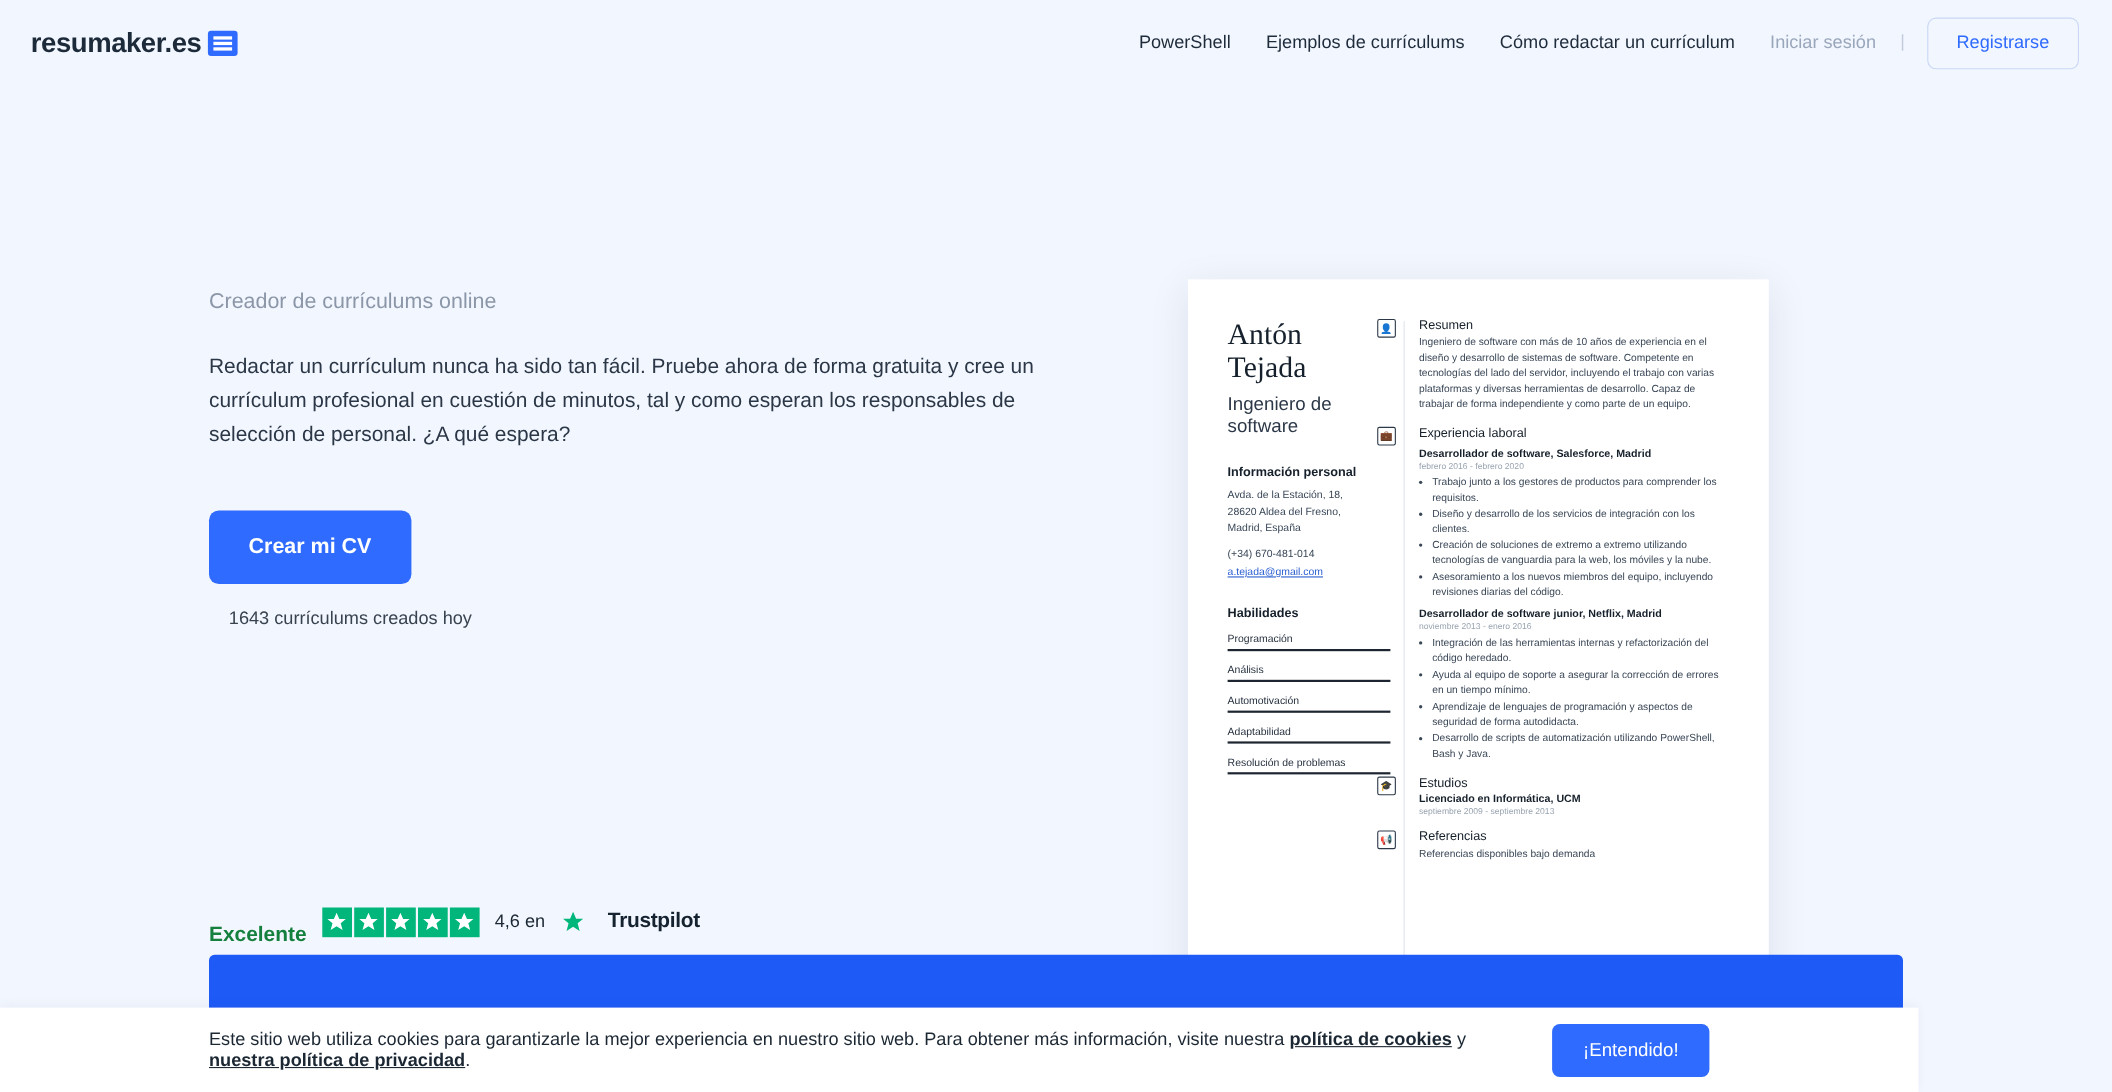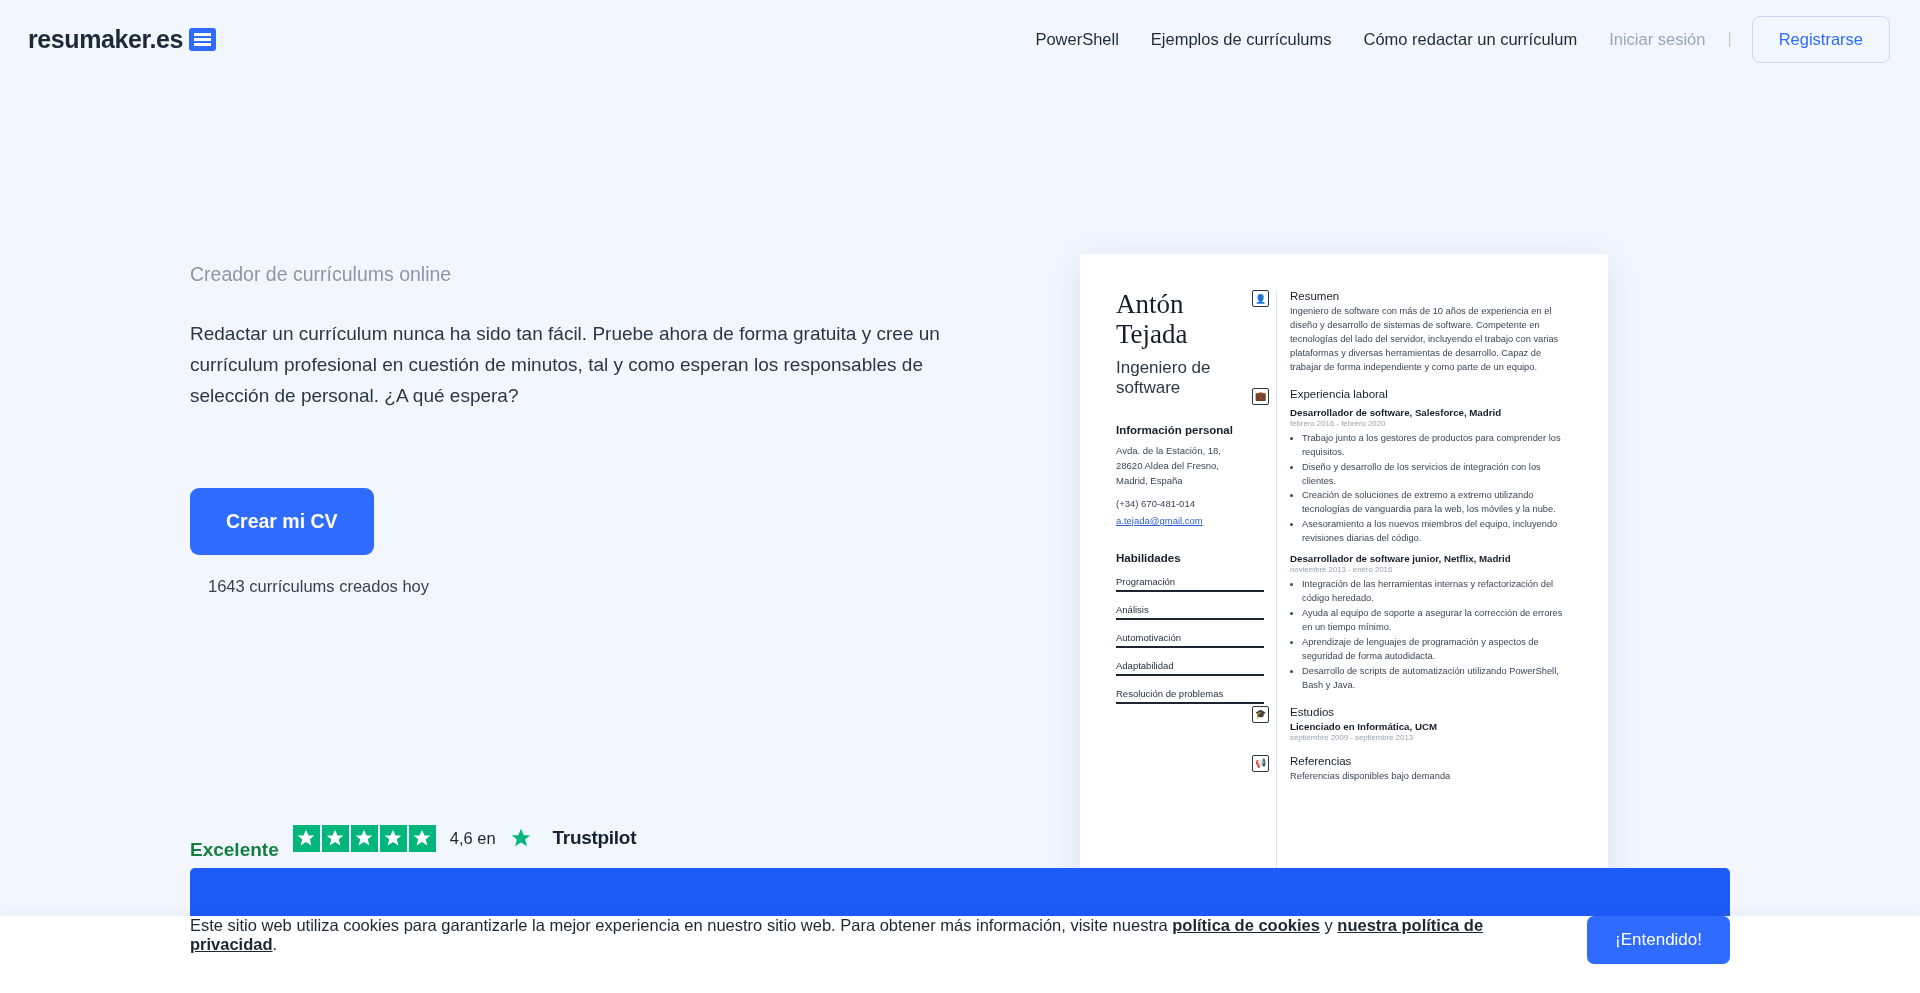--- a/index.html
+++ b/index.html
@@ -116,21 +116,21 @@
     max-width: 760px;
   }
   .hero-sub {
     margin-top: 33px;
     font-size: 19px;
     line-height: 1.63;
     color: #2b3747;
     max-width: 770px;
   }
   .btn-cta {
-    margin-top: 76px;
+    margin-top: 52px;
     display: inline-block;
     background: #2f6bff;
     color: #fff;
     border: none;
     border-radius: 9px;
     font-size: 19.5px;
     font-weight: 700;
     padding: 22px 36px;
     cursor: pointer;
     font-family: inherit;
@@ -273,25 +273,25 @@
     width: 1540px;
     height: 60px;
     background: #1e5bf6;
     border-radius: 5px;
   }
 
   
   .cookie-bar {
     position: absolute;
     left: 0; bottom: 0;
-    width: 1920px;
+    width: 1744px;
     height: 77px;
     background: #ffffff;
     display: flex;
-    align-items: flex-start;
+    align-items: center;
     box-shadow: 0 -2px 10px rgba(20,40,90,0.05);
     gap: 25px;
   }
   .cookie-text {
     margin-left: 190px;
     font-size: 16.5px;
     color: #1b2733;
   }
   .cookie-text a {
     color: #1b2733;

